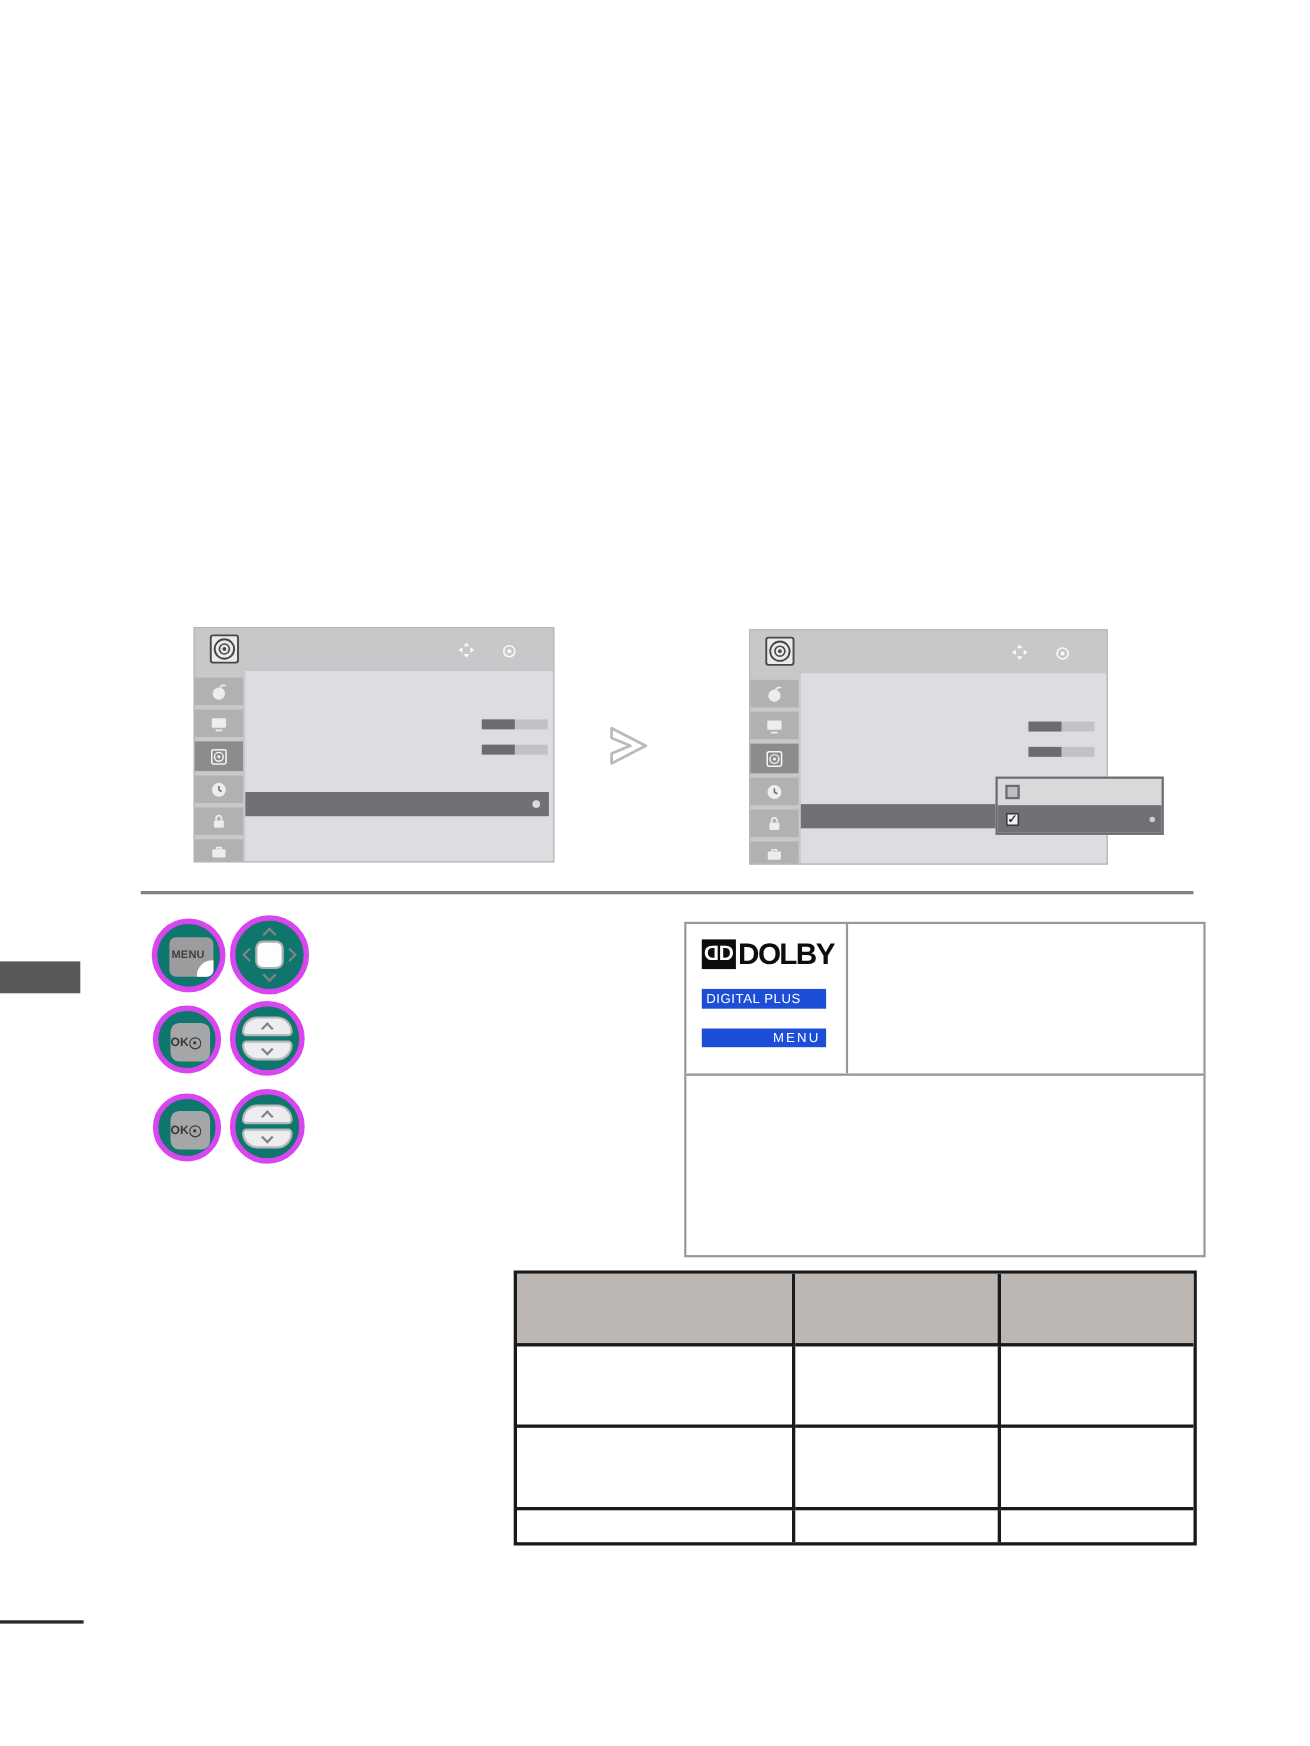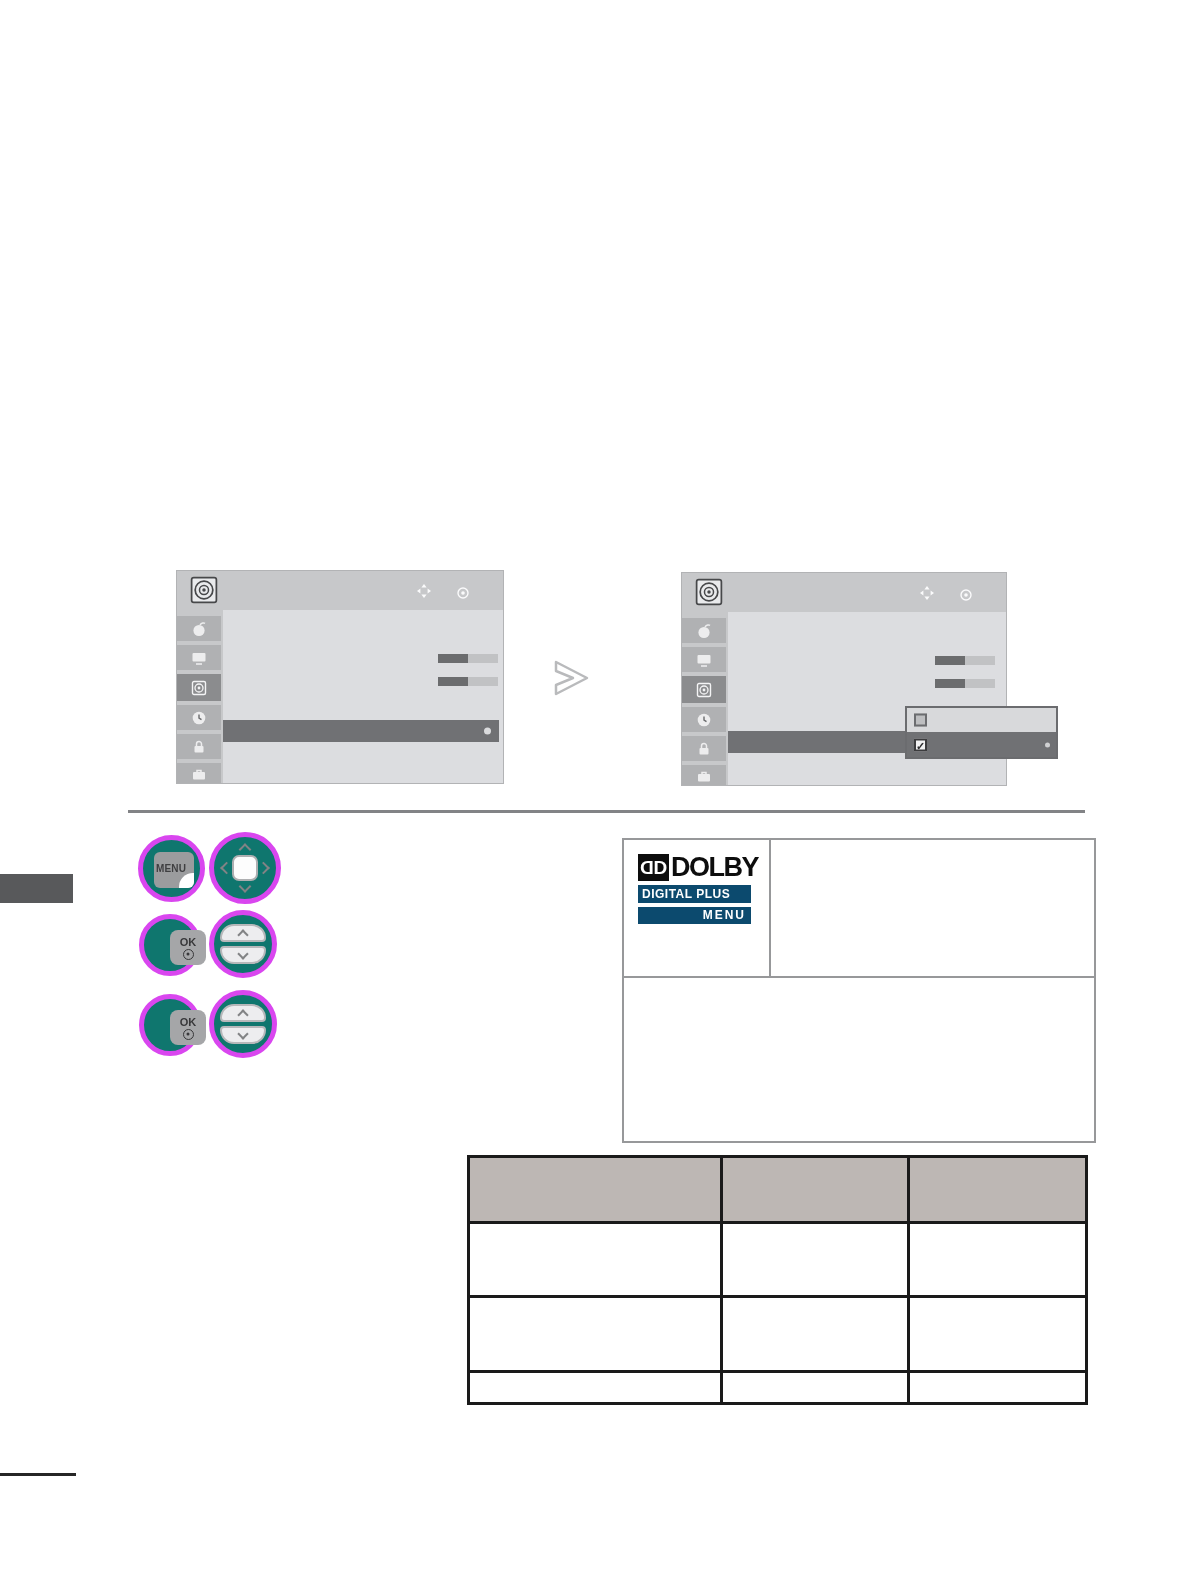--- a/index.html
+++ b/index.html
@@ -67,21 +67,21 @@
 
   .chev{position:absolute;width:7px;height:7px;border-left:2px solid #828385;border-bottom:2px solid #828385;}
   .ch-u{left:50%;top:8px;transform:translateX(-50%) rotate(135deg);}
   .ch-d{left:50%;bottom:8px;transform:translateX(-50%) rotate(-45deg);}
   .ch-l{left:8px;top:50%;transform:translateY(-50%) rotate(45deg);}
   .ch-r{right:8px;top:50%;transform:translateY(-50%) rotate(225deg);}
   .nav-center{position:absolute;left:50%;top:50%;transform:translate(-50%,-50%);
               width:26px;height:26px;background:#fdfdfd;border:2px solid #aeafb1;border-radius:7px;box-sizing:border-box;}
 
   .ok-key{position:absolute;left:11px;top:11px;width:36px;height:35px;background:#a5a6a8;border-radius:8px;
-          display:flex;flex-direction:column;align-items:center;justify-content:center;margin-left:15px;}
+          display:flex;flex-direction:row;align-items:center;}
   .ok-txt{font-size:11px;font-weight:bold;color:#38383a;line-height:12px;}
   .ok-ring{width:9px;height:9px;border:1.5px solid #38383a;border-radius:50%;position:relative;margin-top:1px;}
   .ok-ring::after{content:"";position:absolute;left:50%;top:50%;transform:translate(-50%,-50%);
           width:3px;height:3px;border-radius:50%;background:#38383a;}
 
   .ud-top,.ud-bot{position:absolute;left:50%;transform:translateX(-50%);width:46px;height:18px;
           background:#ededef;border:2px solid #b7b8ba;box-sizing:border-box;
           display:flex;align-items:center;justify-content:center;}
   .ud-top{top:9px;border-radius:14px 14px 4px 4px;}
   .ud-bot{bottom:9px;border-radius:4px 4px 14px 14px;}
@@ -92,21 +92,21 @@
   .nbox{position:absolute;border:2px solid #97989a;box-sizing:border-box;background:#fff;}
   .boxA{left:622px;top:838px;width:474px;height:140px;}
   .boxB{left:622px;top:976px;width:474px;height:167px;}
   .vdiv{position:absolute;left:145px;top:0;bottom:0;width:2px;background:#97989a;}
   .dolby{position:absolute;left:14px;top:13px;width:120px;}
   .d-r1{display:flex;align-items:flex-end;height:28px;}
   .ddbox{width:34px;height:27px;background:#0d0d0d;display:flex;align-items:center;justify-content:center;}
   .ddbox span{color:#fff;font-size:19px;font-weight:bold;line-height:19px;letter-spacing:-2px;display:inline-block;}
   .ddbox .dd1{transform:scaleX(-1);}
   .d-name{font-size:27px;font-weight:bold;color:#0d0d0d;letter-spacing:-1.5px;line-height:27px;margin-left:2px;}
-  .d-r2,.d-r3{width:113px;background:#0c4a6e;color:#fff;font-weight:bold;box-sizing:border-box;margin-top:4px;}
+  .d-r2,.d-r3{width:113px;background:#1d4ed8;color:#fff;font-weight:normal;box-sizing:border-box;margin-top:18px;}
   .d-r2{height:18px;font-size:12px;line-height:18px;padding-left:4px;letter-spacing:0.5px;}
   .d-r3{height:17px;font-size:12px;line-height:17px;text-align:right;padding-right:5px;letter-spacing:2px;}
 
   
   .dtable{position:absolute;left:467px;top:1155px;width:621px;height:250px;
           border:3px solid #1a1a1a;box-sizing:border-box;
           display:grid;grid-template-columns:41.1% 30.4% 28.5%;grid-template-rows:66px 74px 75px auto;background:#fff;}
   .tc{border-right:3px solid #1a1a1a;border-bottom:3px solid #1a1a1a;}
   .tc.c3{border-right:none;}
   .tc.rlast{border-bottom:none;}

